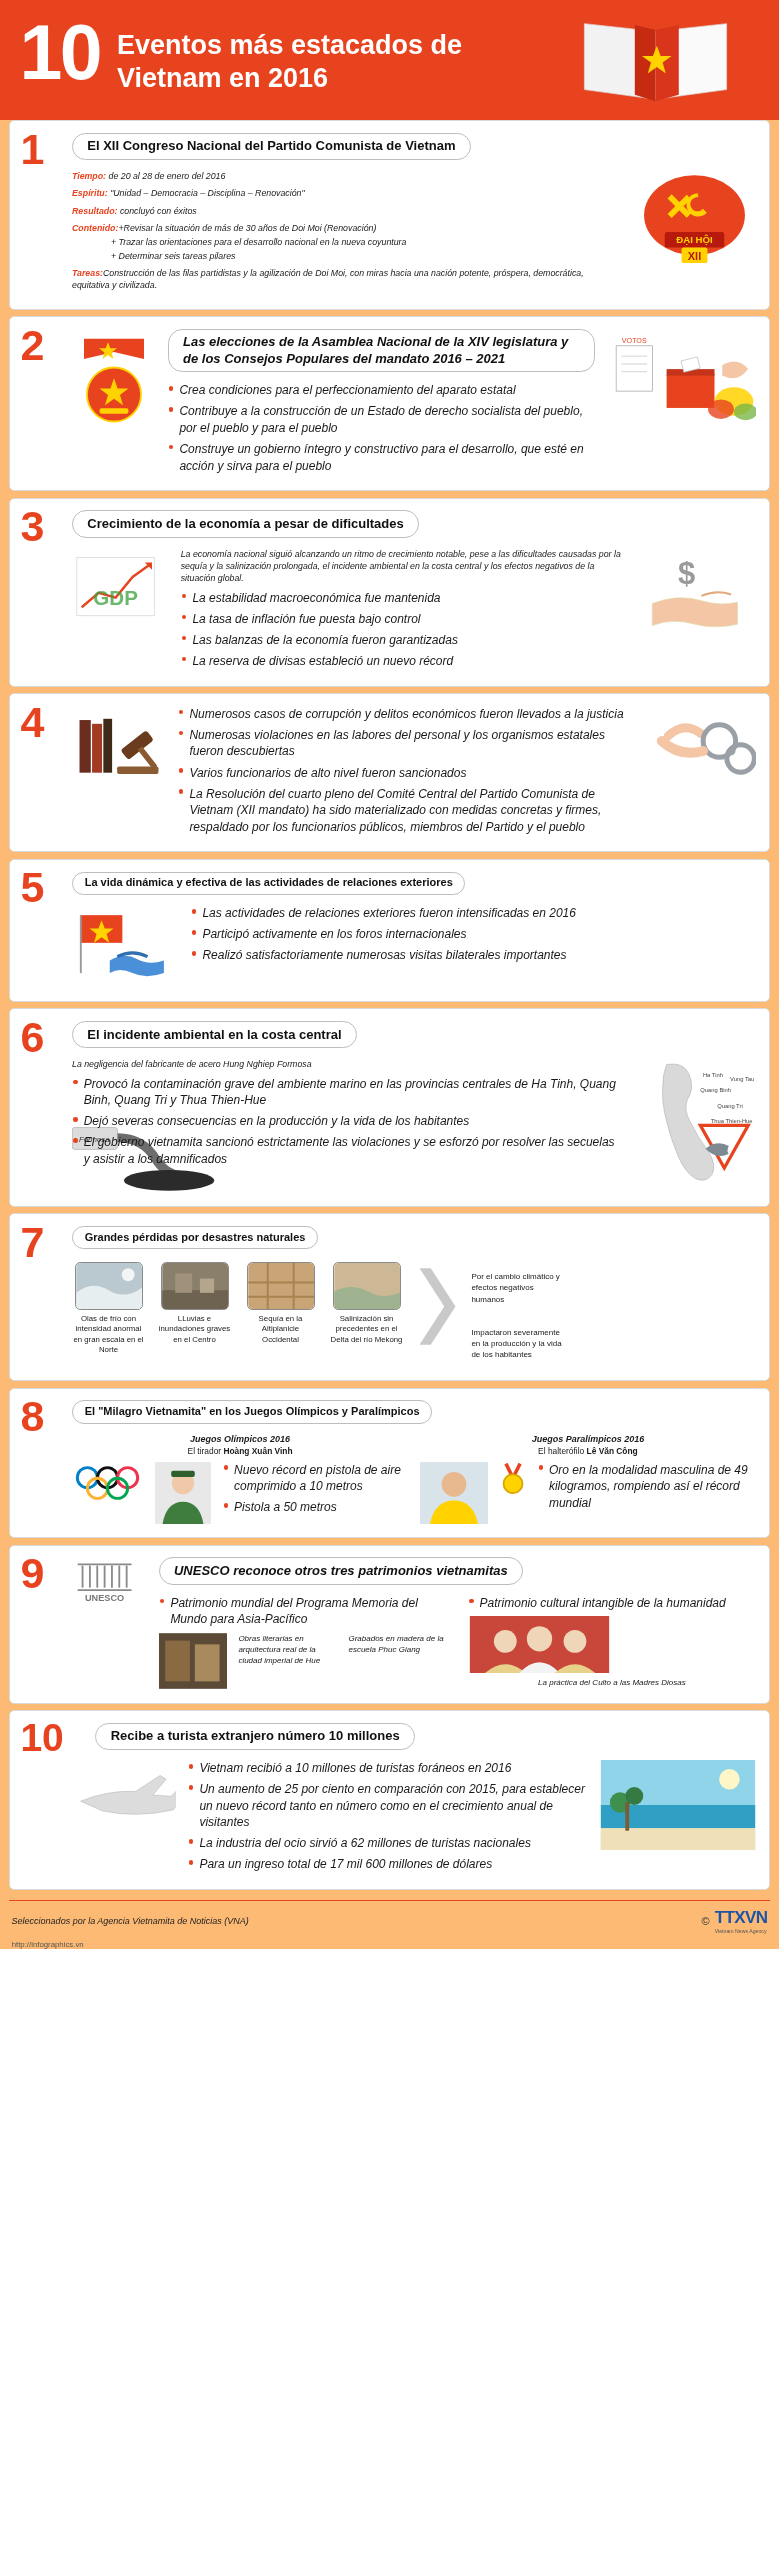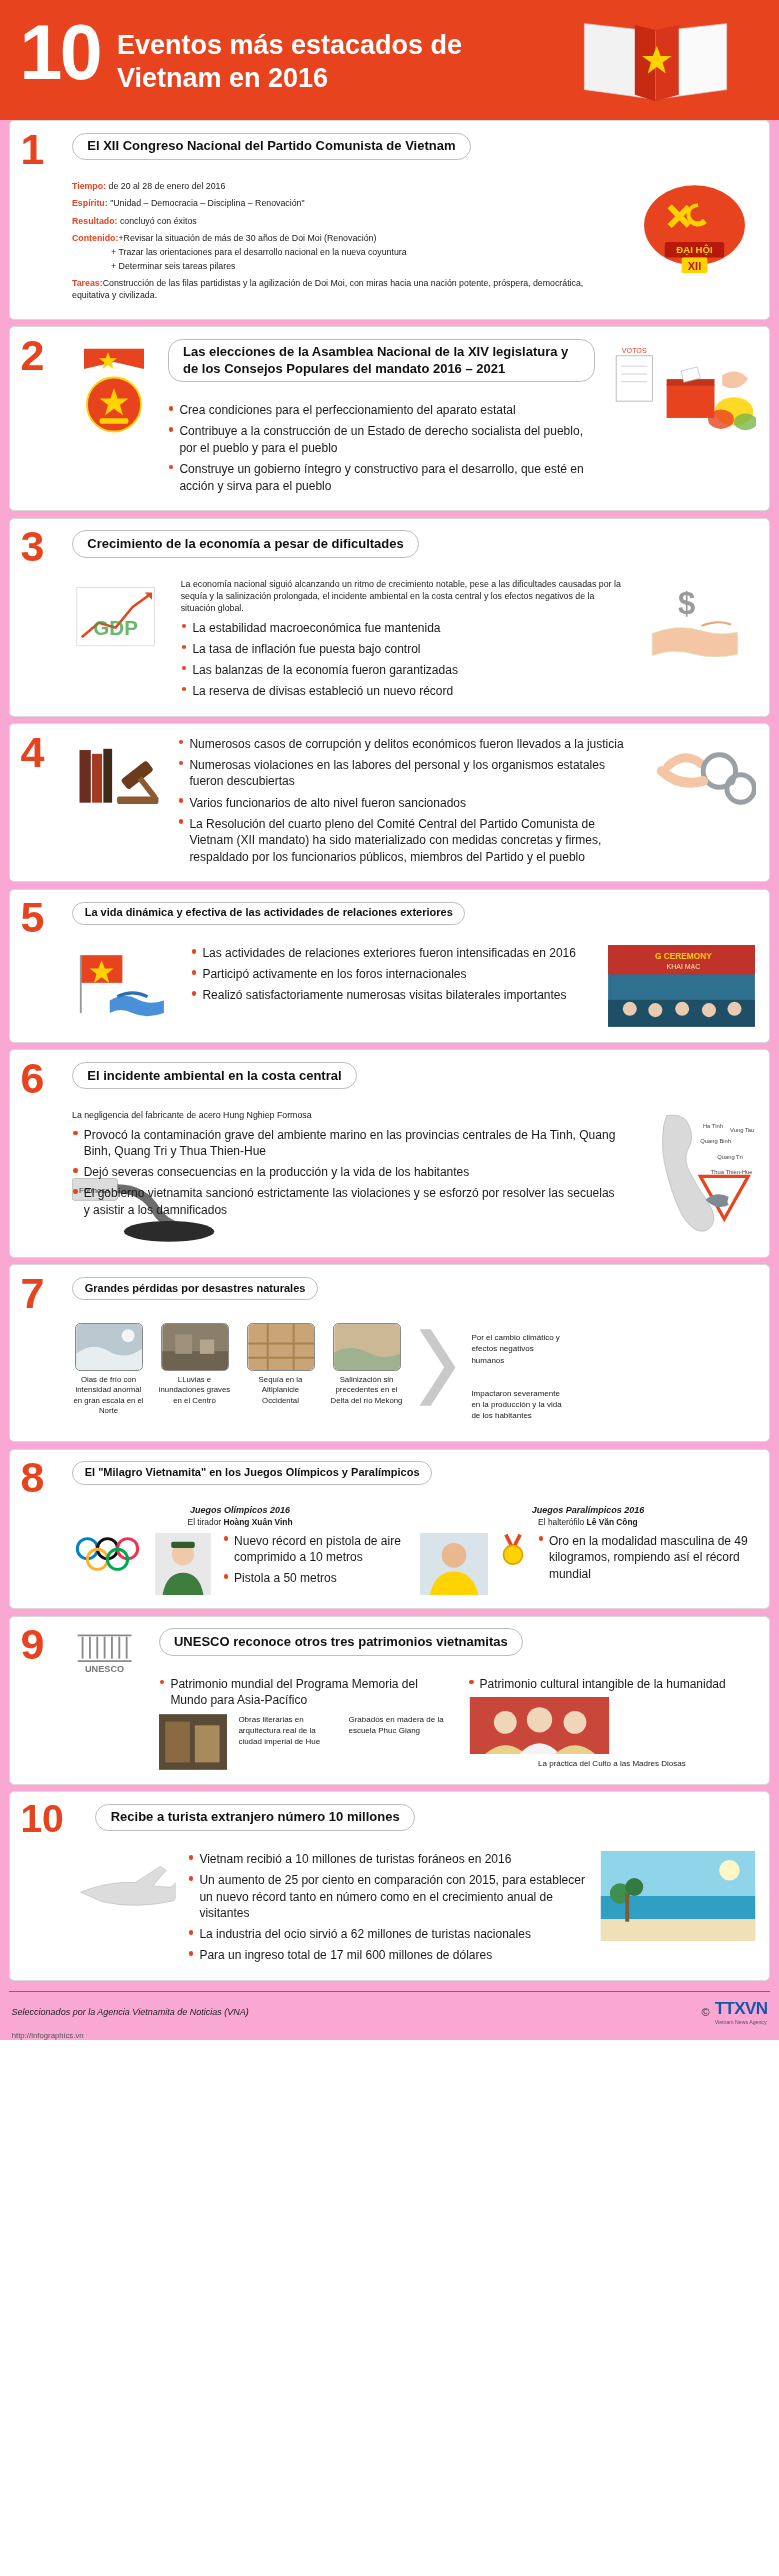--- a/index.html
+++ b/index.html
@@ -3,21 +3,21 @@
 <meta charset="utf-8">
 <style>
   * { box-sizing: border-box; }
   html, body { margin:0; padding:0; }
   body {
     width:779px;
     font-family:"Liberation Sans", sans-serif;
     background:#ffffff;
     color:#1a1a1a;
   }
-  .page { width:779px; position:relative; background:#f9a8d4; }
+  .page { width:779px; position:relative; background:#fdba74; }
 
   
   .header {
     background:#e8431f;
     color:#fff;
     padding:17px 19.5px 19.5px 19.5px;
     display:flex;
     align-items:flex-start;
     position:relative;
     overflow:hidden;
@@ -65,26 +65,26 @@
   .num.small { font-size:39px; }
   .sec-title {
     display:inline-block;
     border:1.3px solid #bdbdbd;
     border-radius:14.3px;
     padding:4.5px 14.3px;
     font-size:13px;
     font-weight:bold;
     color:#111;
     background:#fff;
-    margin-bottom:20px;
+    margin-bottom:10px;
     line-height:1.25;
   }
   .sec-title.sm { font-size:11px; padding:3.9px 11.7px; }
   .body-row { display:flex; gap:11.7px; align-items:flex-start; }
-  .col { flex:1; }
+  .col { flex:1;font-style:italic; }
   ul.bul { list-style:none; margin:0; padding:0; }
   ul.bul li {
     position:relative;
     padding-left:11.7px;
     margin-bottom:4.5px;
     font-size:12px;
     line-height:1.38;
   }
   ul.bul li:before {
     content:"";
@@ -304,34 +304,20 @@
           <path d="M60 88 q22 -14 44 -2 q18 10 42 2 l0 20 q-28 10 -50 0 q-20 -10 -36 0 z" fill="#4a90d9"></path>
           <path d="M72 82 q24 -12 48 0" stroke="#2f6fb0" stroke-width="5" fill="none"></path>
         </svg>
       </div>
       <div class="col">
         <ul class="bul">
           <li>Las actividades de relaciones exteriores fueron intensificadas en 2016</li>
           <li>Participó activamente en los foros internacionales</li>
           <li>Realizó satisfactoriamente numerosas visitas bilaterales importantes</li>
         </ul>
-      </div>
-      <div class="gfx">
-        <svg viewBox="0 0 230 130" width="149" height="83">
-          <rect x="0" y="0" width="230" height="128" fill="#2f6f8f"></rect>
-          <rect x="0" y="0" width="230" height="46" fill="#c0322a"></rect>
-          <text x="118" y="22" font-size="13" font-weight="bold" fill="#ffd200" text-anchor="middle" font-family="Liberation Sans, sans-serif">G CEREMONY</text>
-          <text x="118" y="38" font-size="11" fill="#ffe9a8" text-anchor="middle" font-family="Liberation Sans, sans-serif">KHAI MẠC</text>
-          <rect x="0" y="86" width="230" height="42" fill="#1f4f66"></rect>
-          <circle cx="34" cy="100" r="11" fill="#e8cbb0"></circle>
-          <circle cx="74" cy="102" r="11" fill="#e8cbb0"></circle>
-          <circle cx="116" cy="100" r="11" fill="#e8cbb0"></circle>
-          <circle cx="158" cy="102" r="11" fill="#e8cbb0"></circle>
-          <circle cx="198" cy="100" r="11" fill="#e8cbb0"></circle>
-        </svg>
       </div>
     </div>
   </div>
 
   <div class="section">
     <div class="num">6</div>
     <div class="sec-title">El incidente ambiental en la costa central</div>
     <div class="body-row">
       <div class="col" style="flex:1.6;">
         <p class="plain">La negligencia del fabricante de acero Hung Nghiep Formosa</p>

